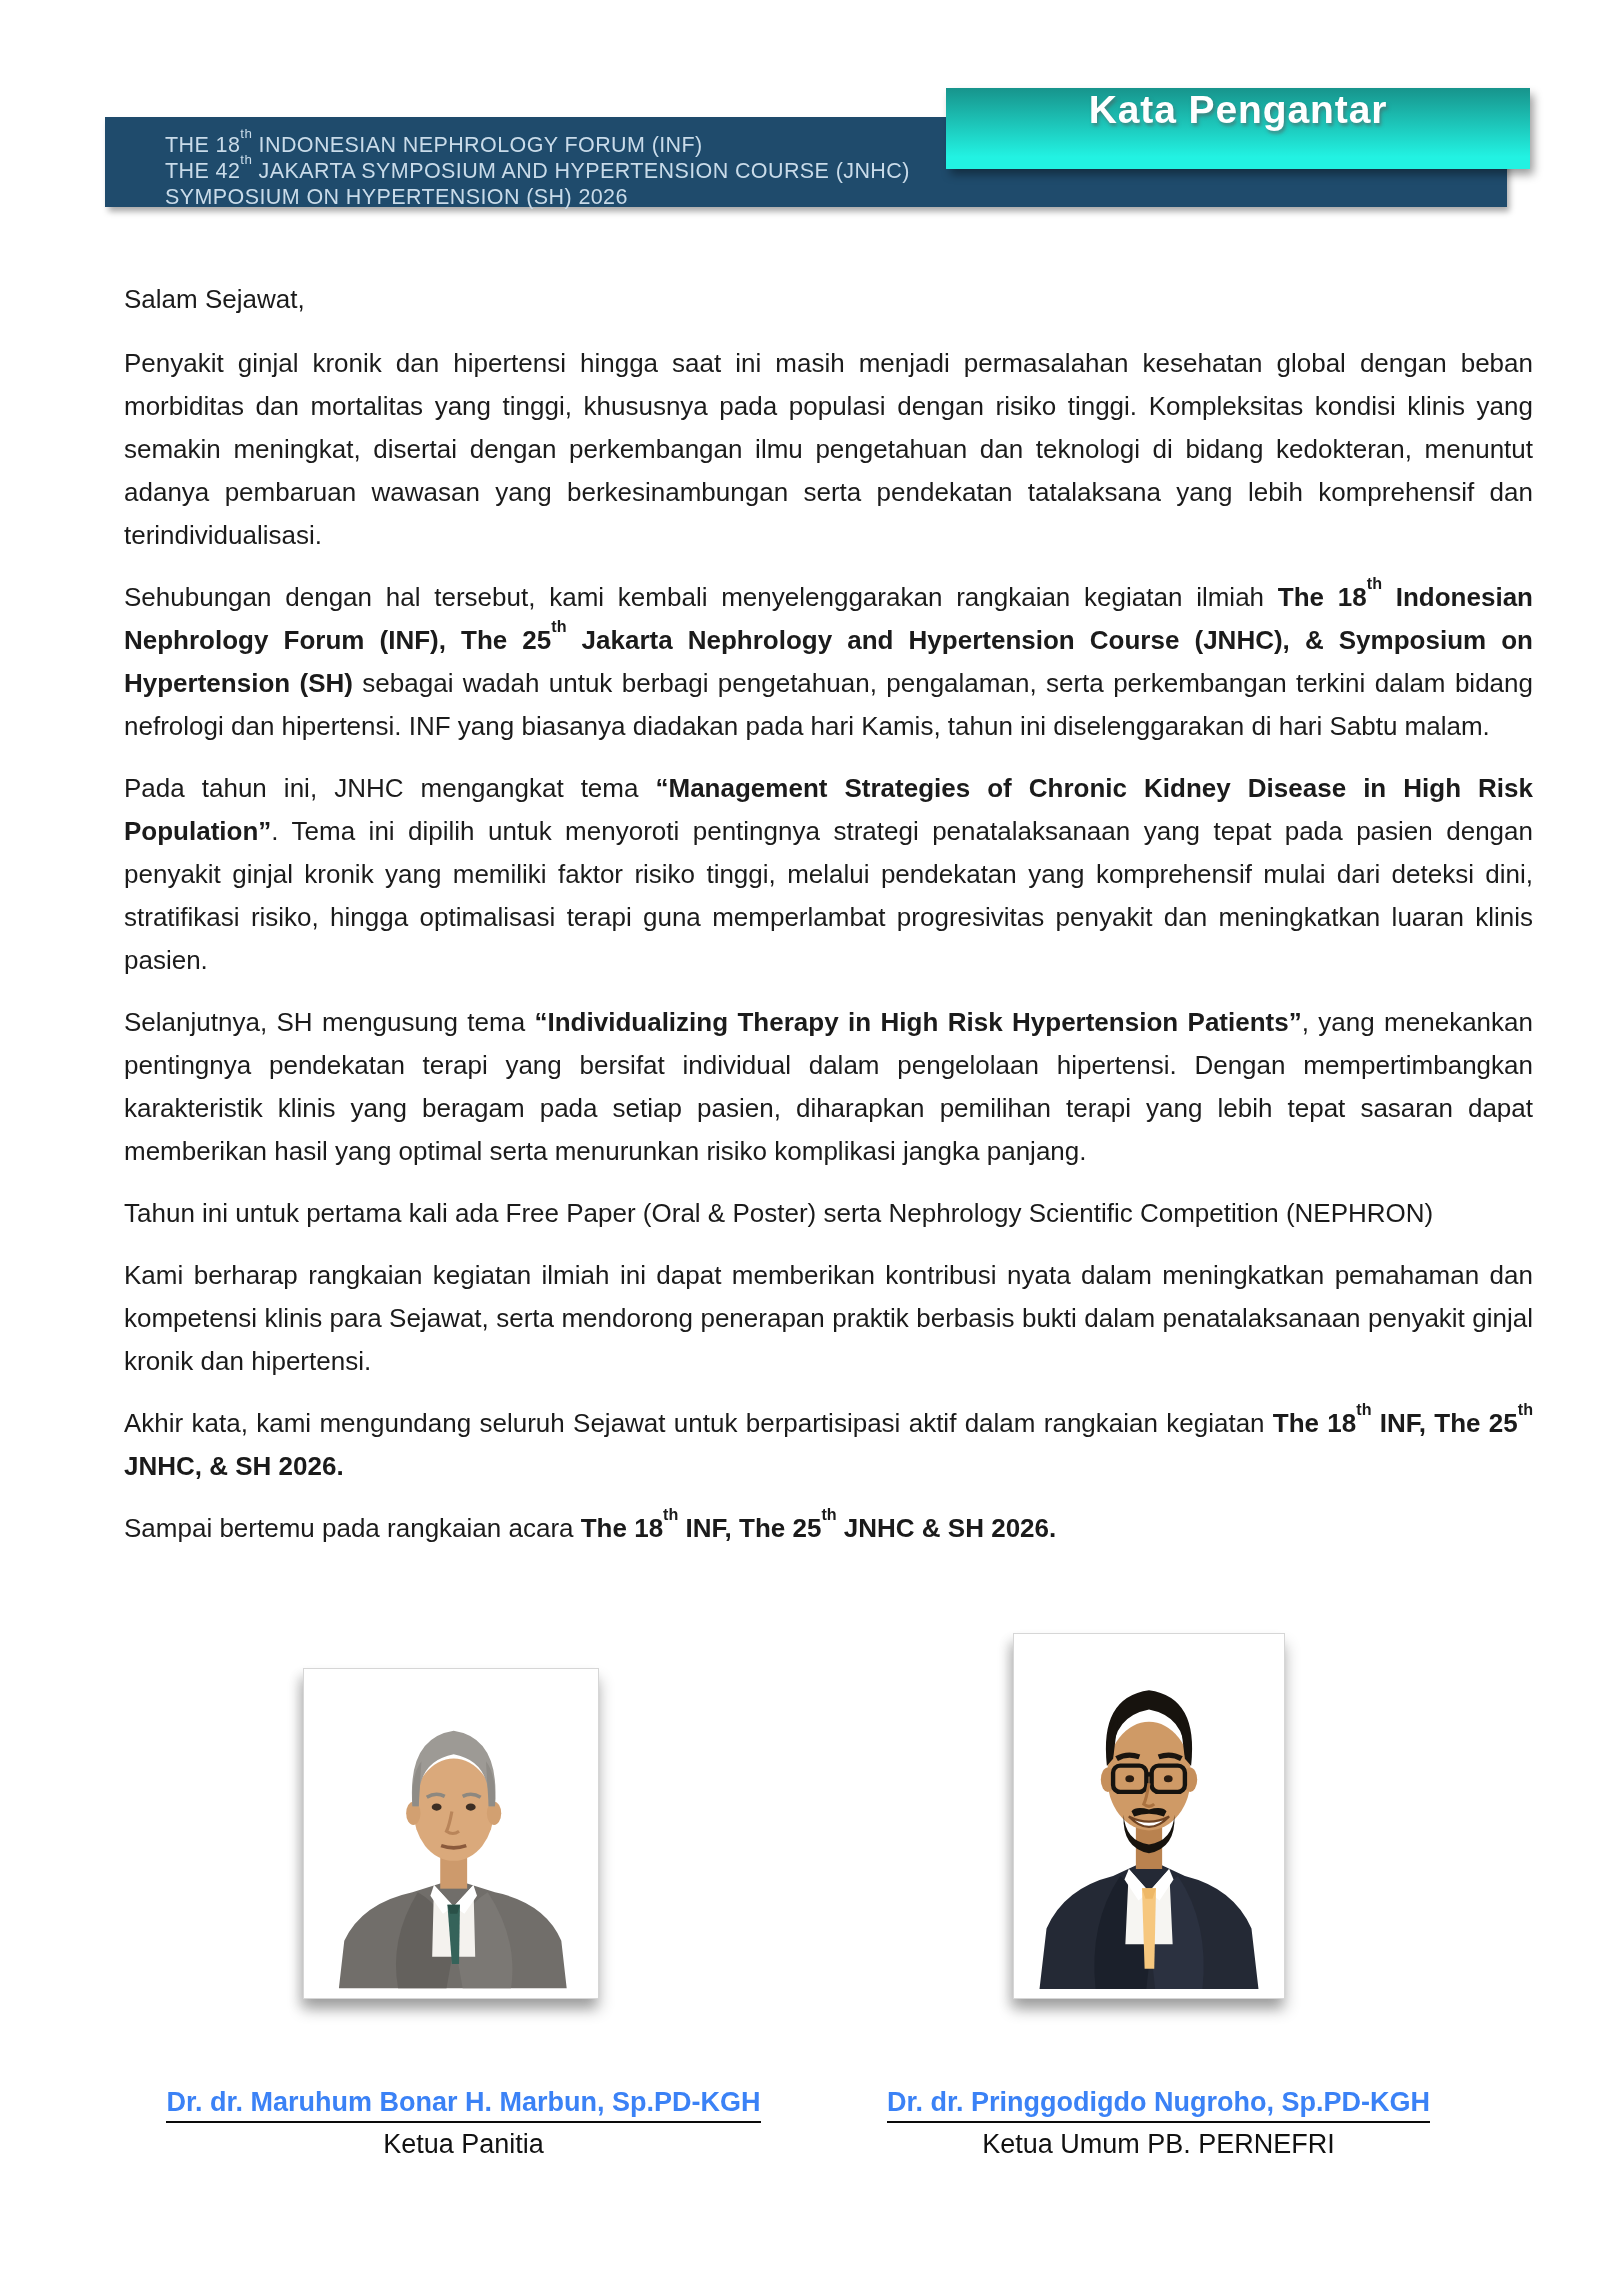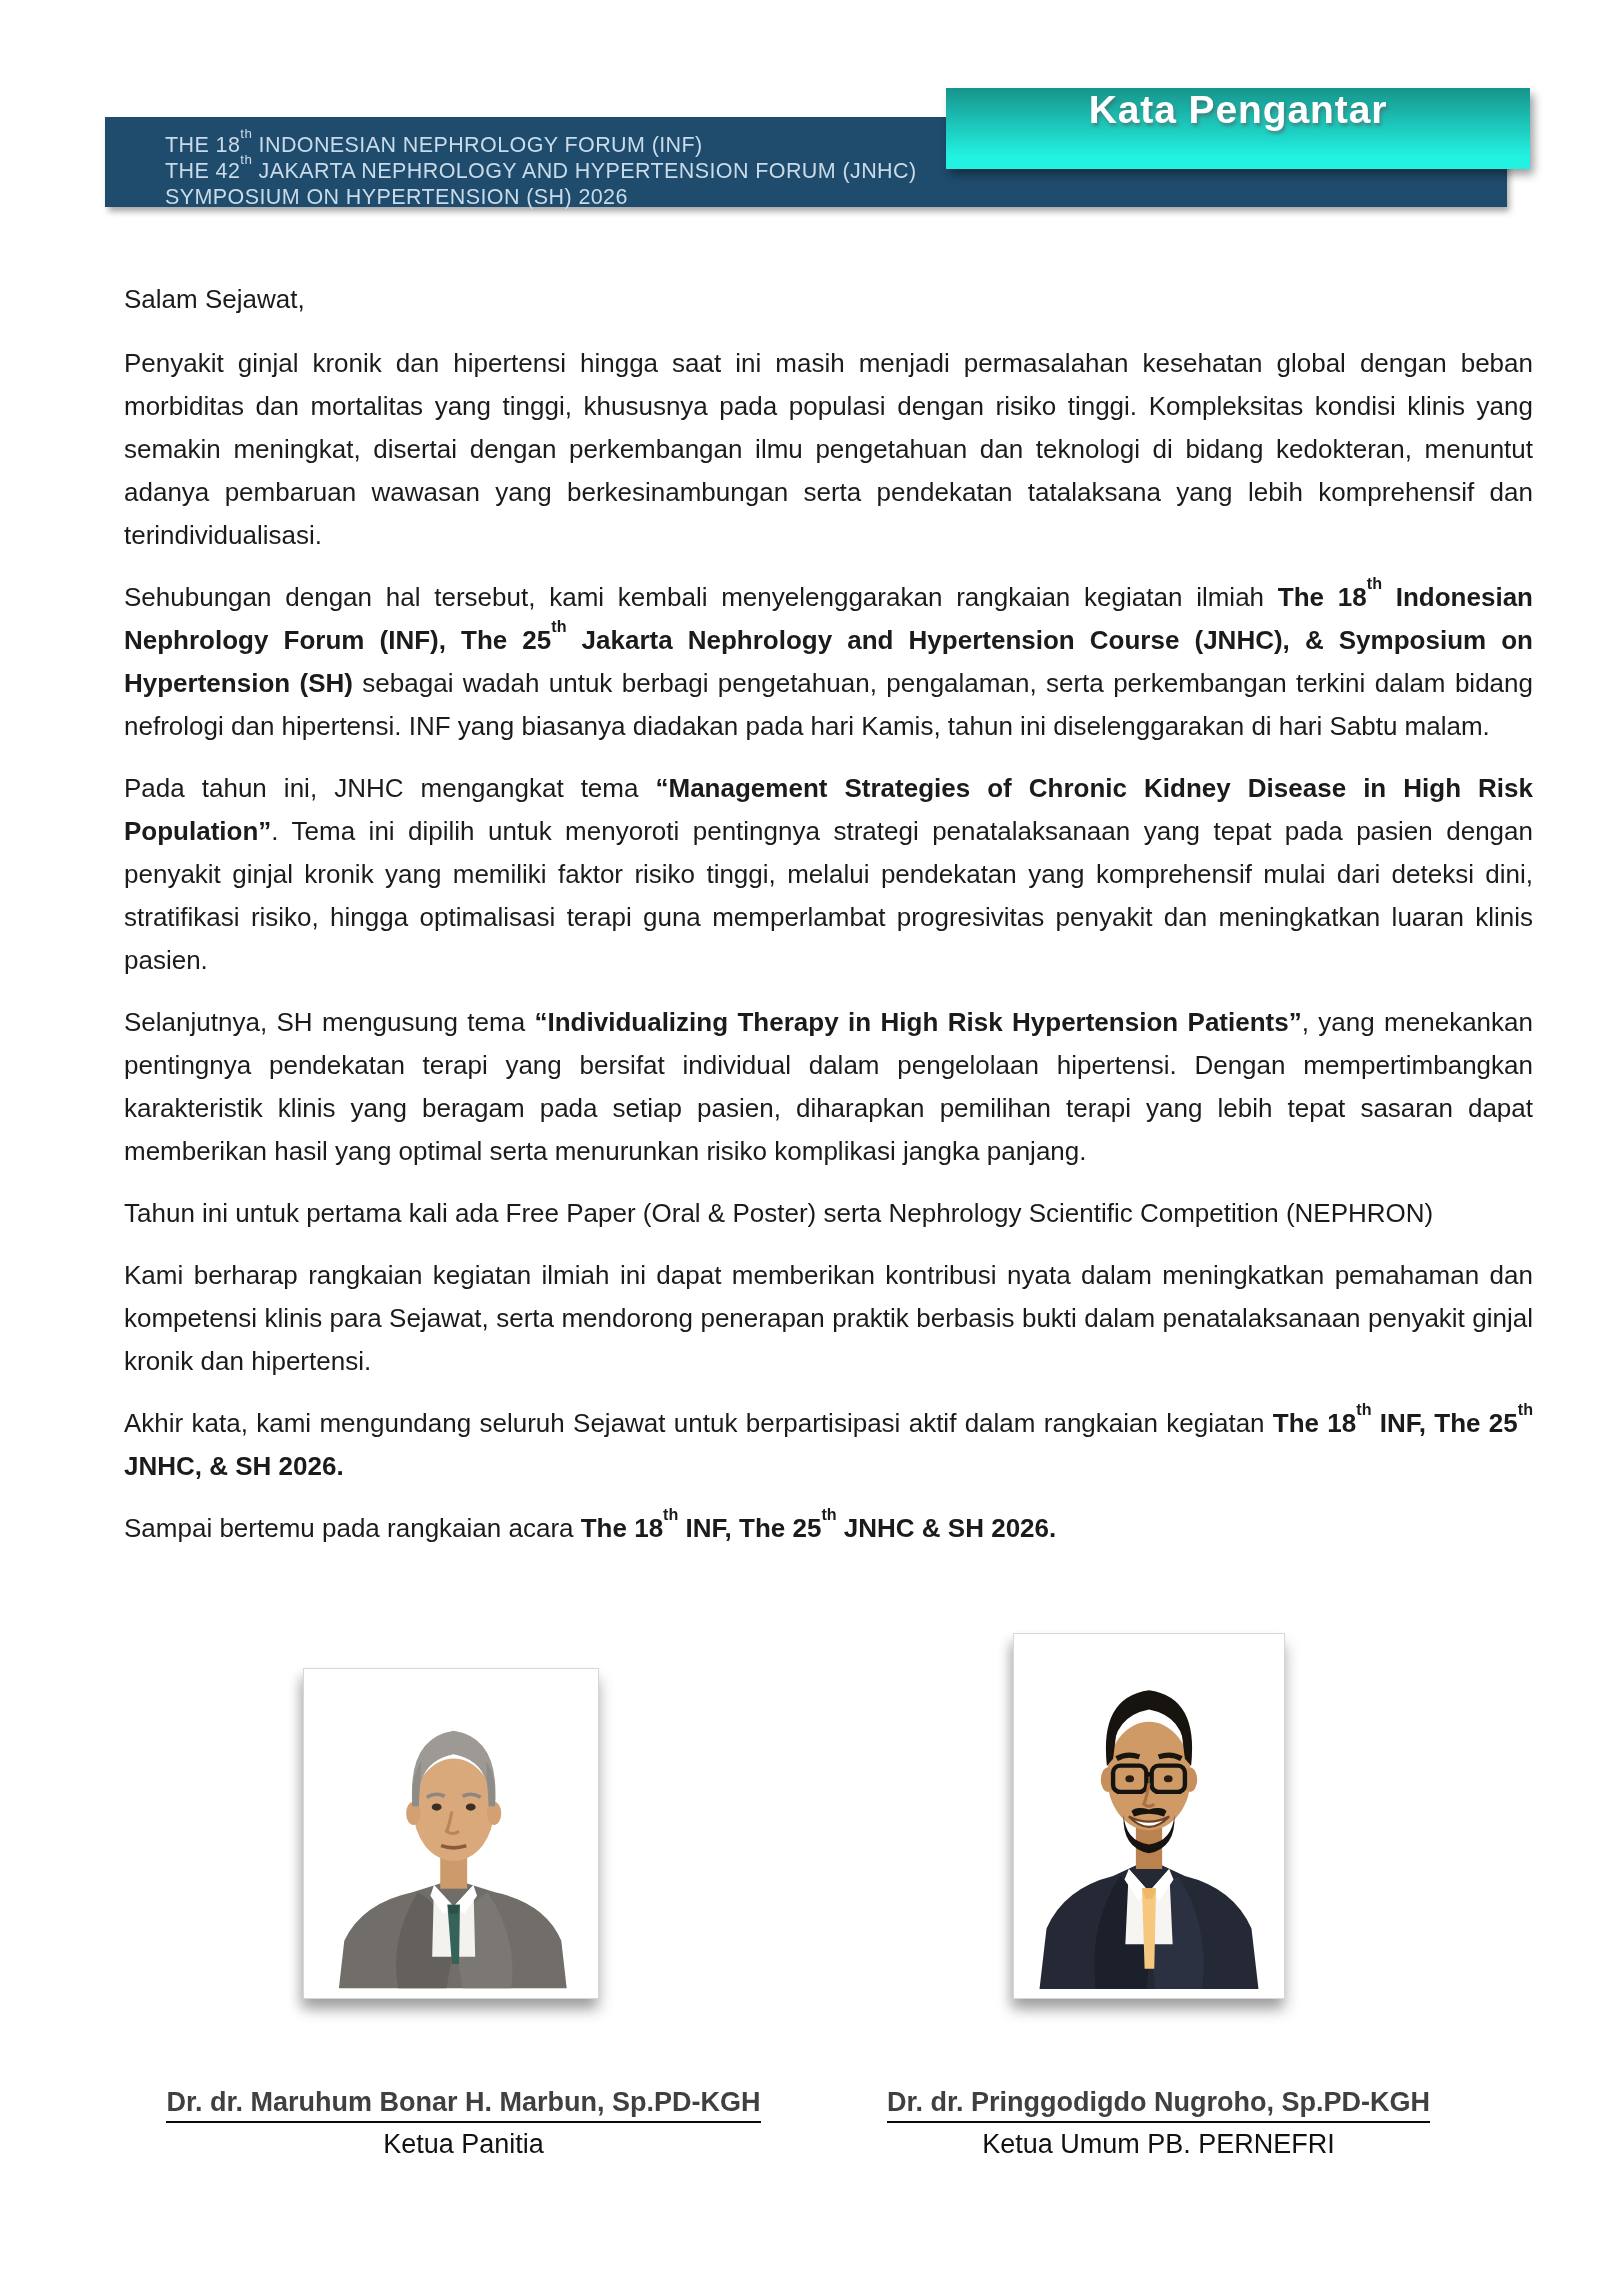--- a/index.html
+++ b/index.html
@@ -87,40 +87,40 @@
     top:2087px;
     width:627px;
     text-align:center;
   }
   .sig-left{left:150px;}
   .sig-right{left:845px;}
   .sig-name{
     display:inline-block;
     font-size:27px;
     font-weight:bold;
-    color:#404040;
+    color:#3b82f6;
     border-bottom:2.7px solid #0a0a0a;
     padding-bottom:2.7px;
     white-space:nowrap;
   }
   .sig-role{
     margin-top:6px;
     font-size:27px;
     color:#111;
   }
 </style>
 </head>
 <body>
 
 <div class="page">
 
   <div class="title-bar" style="background: rgb(31, 75, 108); color: rgb(201, 219, 233);">
     <div id="event-lines">
         <div class="title-line"><span>THE 18</span><sup>th</sup><span> INDONESIAN NEPHROLOGY FORUM (INF)</span></div>
-        <div class="title-line"><span>THE 42</span><sup>th</sup><span> JAKARTA NEPHROLOGY AND HYPERTENSION FORUM (JNHC)</span></div>
+        <div class="title-line"><span>THE 42</span><sup>th</sup><span> JAKARTA SYMPOSIUM AND HYPERTENSION COURSE (JNHC)</span></div>
         <div class="title-line"><span>SYMPOSIUM ON HYPERTENSION (SH) 2026</span></div>
       </div>
   </div>
   <div class="ribbon" style="background: linear-gradient(rgb(23, 148, 140) 0%, rgb(34, 242, 226) 85%);">
     <span class="ribbon-label" style="color: rgb(255, 255, 255);">Kata Pengantar</span>
   </div>
 
   <div class="letter">
     <p class="greeting">Salam Sejawat,</p>
     <div id="paragraphs">

